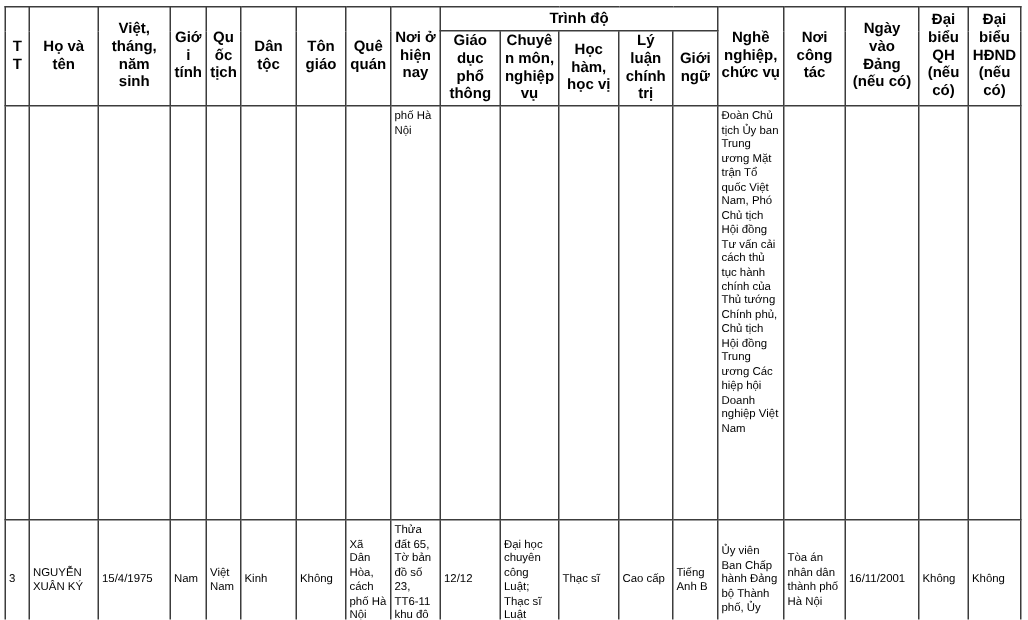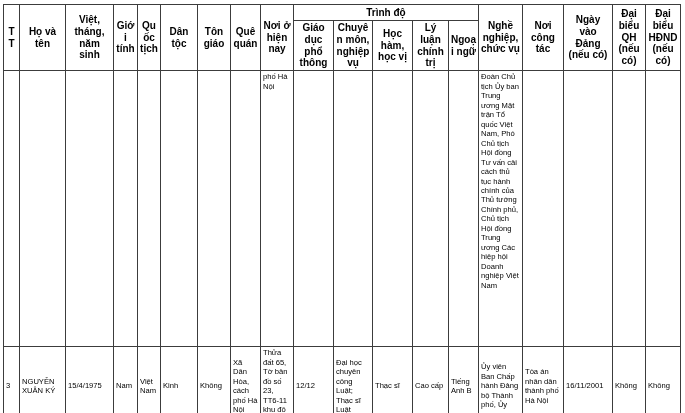--- a/index.html
+++ b/index.html
@@ -95,21 +95,21 @@
         <th rowspan="2">Nơi công tác</th>
         <th rowspan="2">Ngày vào Đảng (nếu có)</th>
         <th rowspan="2">Đại biểu QH (nếu có)</th>
         <th rowspan="2">Đại biểu HĐND (nếu có)</th>
       </tr>
       <tr class="hdr-sub">
         <th>Giáo dục phổ thông</th>
         <th>Chuyên môn, nghiệp vụ</th>
         <th>Học hàm, học vị</th>
         <th>Lý luận chính trị</th>
-        <th>Ngoại ngữ</th>
+        <th>Giới ngữ</th>
       </tr>
     </thead>
     <tbody>
       <tr class="row-cont">
         <td></td>
         <td></td>
         <td></td>
         <td></td>
         <td></td>
         <td></td>

